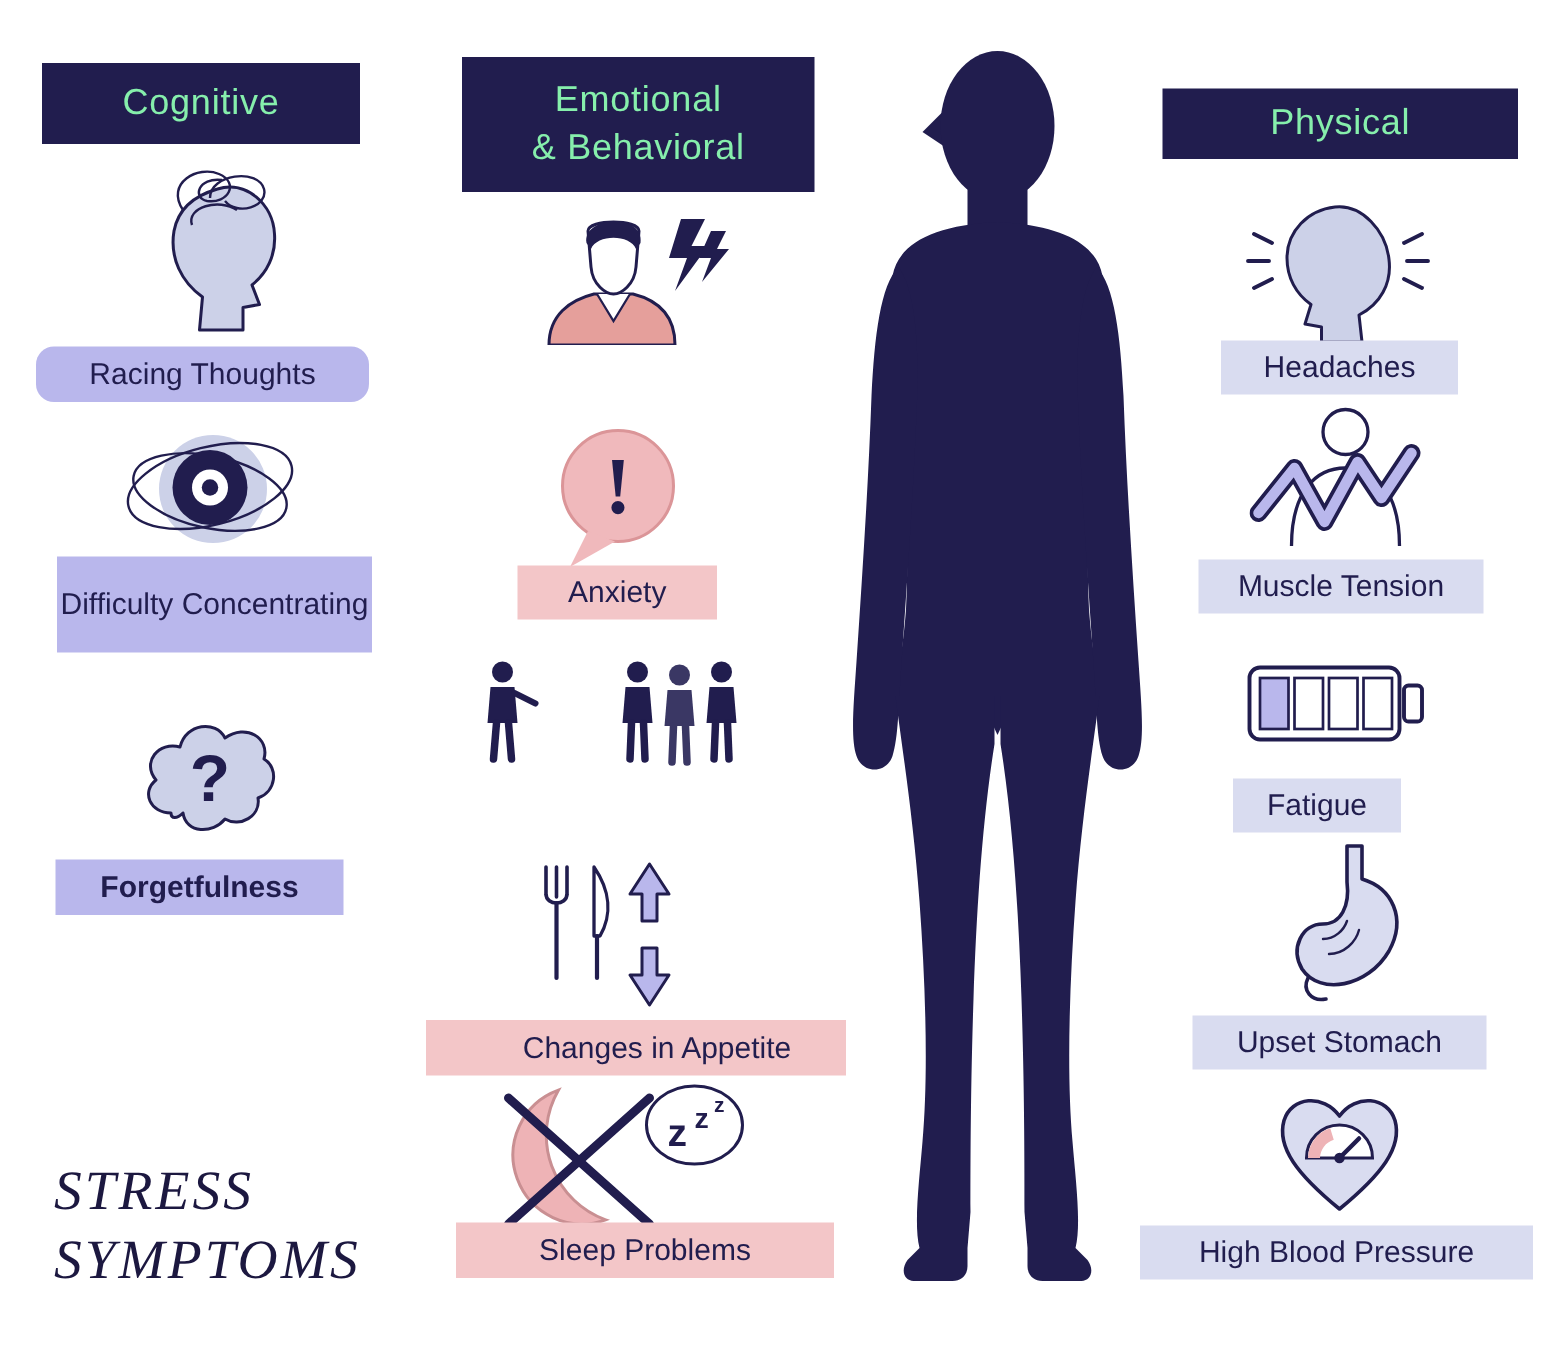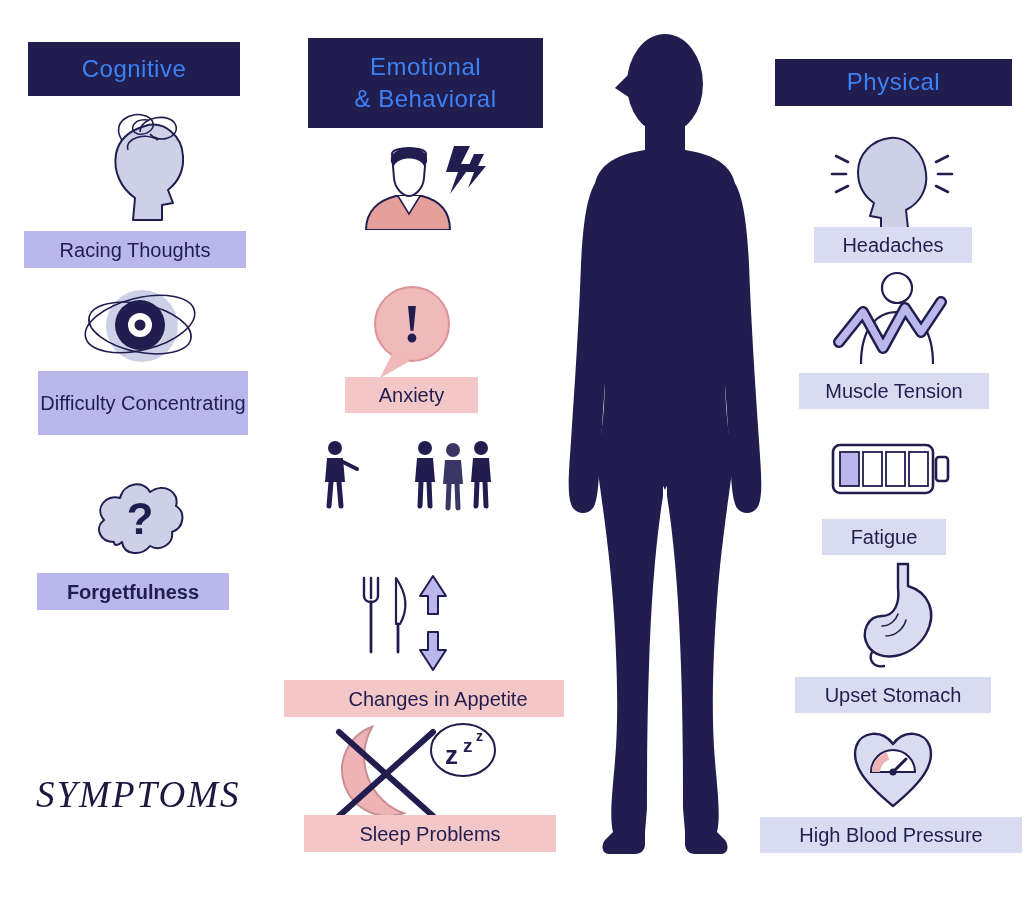--- a/index.html
+++ b/index.html
@@ -1,21 +1,21 @@
 <!DOCTYPE html>
 <html><head>
 <meta charset="utf-8">
 <style>
   html,body{margin:0;padding:0;background:#fff;}
   .canvas{
     position:relative;width:1032px;height:900px;background:#ffffff;
     font-family:"Liberation Sans",sans-serif;color:#211d4e;overflow:hidden;
   }
   .hdr{
-    position:absolute;background:#211d4e;color:#3b82f6;
+    position:absolute;background:#211d4e;color:#86efac;
     display:flex;flex-direction:column;align-items:center;justify-content:center;
     font-size:24px;letter-spacing:.5px;text-align:center;line-height:1.35;
   }
   .tag{
     position:absolute;display:flex;align-items:center;justify-content:center;
     text-align:center;font-size:20px;line-height:1.3;
   }
   .lav{background:#b9b7ec;}
   .pink{background:#f3c6c8;}
   .pale{background:#d9dcf0;}
@@ -55,21 +55,21 @@
   </div>
 
   <div class="icon" style="left:88px;top:110px;">
     <svg width="110" height="118" viewBox="0 0 110 118">
       <path d="M57,16 C76,10 94,26 95,46 C96,60 90,72 80,80 L85,93 L74,95 L74,110 L45,110 L47,88 C33,78 25,62 28,44 C31,28 43,20 57,16 Z" fill="#ccd1e8" stroke="#211d4e" stroke-width="2" stroke-linejoin="round"></path>
       <path d="M34,30 C22,12 44,0 58,6 C72,12 64,26 50,24 C40,22 44,8 60,10" fill="none" stroke="#211d4e" stroke-width="1.6"></path>
       <path d="M52,22 C52,6 84,2 88,16 C91,28 70,34 62,24" fill="none" stroke="#211d4e" stroke-width="1.6"></path>
       <path d="M40,40 C36,28 58,22 70,30" fill="none" stroke="#211d4e" stroke-width="1.6"></path>
     </svg>
   </div>
-  <div class="tag lav" style="left:24px;top:231px;width:222px;height:37px;">
+  <div class="tag lav" style="left:24px;top:231px;width:222px;height:37px;border-radius:12px;">
     <span>Racing Thoughts</span>
   </div>
 
   <div class="icon" style="left:78px;top:280px;">
     <svg width="124" height="92" viewBox="0 0 124 92">
       <circle cx="64" cy="46" r="36" fill="#ccd1e8"></circle>
       <ellipse cx="62" cy="44" rx="56" ry="26" fill="none" stroke="#211d4e" stroke-width="1.6" transform="rotate(-14 62 44)"></ellipse>
       <ellipse cx="62" cy="48" rx="52" ry="24" fill="none" stroke="#211d4e" stroke-width="1.6" transform="rotate(12 62 48)"></ellipse>
       <circle cx="62" cy="45" r="25" fill="#211d4e"></circle>
       <circle cx="62" cy="45" r="12" fill="#ffffff"></circle>
@@ -84,20 +84,21 @@
     <svg width="112" height="96" viewBox="0 0 112 96">
       <path d="M30,72 C16,72 10,58 20,50 C10,38 22,24 36,28 C40,12 60,10 66,22 C80,12 96,22 92,36 C102,42 100,58 88,62 C90,74 76,82 66,76 C58,86 40,86 38,72 C34,76 30,76 30,72 Z" fill="#ccd1e8" stroke="#211d4e" stroke-width="2" stroke-linejoin="round"></path>
       <text x="56" y="64" text-anchor="middle" font-size="44" font-weight="bold" fill="#211d4e">?</text>
     </svg>
   </div>
   <div class="tag lav" style="left:37px;top:573px;width:192px;height:37px;font-weight:bold;">
     <span>Forgetfulness</span>
   </div>
 
   <div class="title" style="left:36px;top:772px;">
+    <div>STRESS</div>
     <div>SYMPTOMS</div>
   </div>
 
   <div class="hdr" style="left:308px;top:38px;width:235px;height:90px;">
     <span>Emotional</span>
     <span>&amp; Behavioral</span>
   </div>
 
   <div class="icon" style="left:350px;top:138px;">
     <svg width="140" height="92" viewBox="0 0 140 92">
@@ -213,21 +214,21 @@
   <div class="icon" style="left:830px;top:436px;">
     <svg width="122" height="66" viewBox="0 0 122 66">
       <rect x="3" y="9" width="100" height="48" rx="7" fill="#ffffff" stroke="#211d4e" stroke-width="2.6"></rect>
       <rect x="106" y="21" width="12" height="24" rx="3" fill="#ffffff" stroke="#211d4e" stroke-width="2.6"></rect>
       <rect x="10" y="16" width="19" height="34" fill="#b9b7ec" stroke="#211d4e" stroke-width="1.8"></rect>
       <rect x="33" y="16" width="19" height="34" fill="#ffffff" stroke="#211d4e" stroke-width="1.8"></rect>
       <rect x="56" y="16" width="19" height="34" fill="#ffffff" stroke="#211d4e" stroke-width="1.8"></rect>
       <rect x="79" y="16" width="19" height="34" fill="#ffffff" stroke="#211d4e" stroke-width="1.8"></rect>
     </svg>
   </div>
-  <div class="tag pale" style="left:822px;top:519px;width:124px;height:36px;">
+  <div class="tag pale" style="left:822px;top:519px;width:112px;height:36px;">
     <span>Fatigue</span>
   </div>
 
   <div class="icon" style="left:852px;top:560px;">
     <svg width="92" height="112" viewBox="0 0 92 112">
       <path d="M56,4 L56,26 C76,32 86,52 74,74 C60,98 28,104 16,86 C8,72 16,56 30,56 C42,56 48,44 46,28 L46,4 Z" fill="#d9dcf0" stroke="#211d4e" stroke-width="2.4" stroke-linejoin="round"></path>
       <path d="M20,92 C16,100 22,108 32,106" fill="none" stroke="#211d4e" stroke-width="2.4" stroke-linecap="round"></path>
       <path d="M30,66 C38,66 44,60 46,54 M34,76 C44,76 52,68 54,60" fill="none" stroke="#211d4e" stroke-width="1.6" stroke-linecap="round"></path>
     </svg>
   </div>

